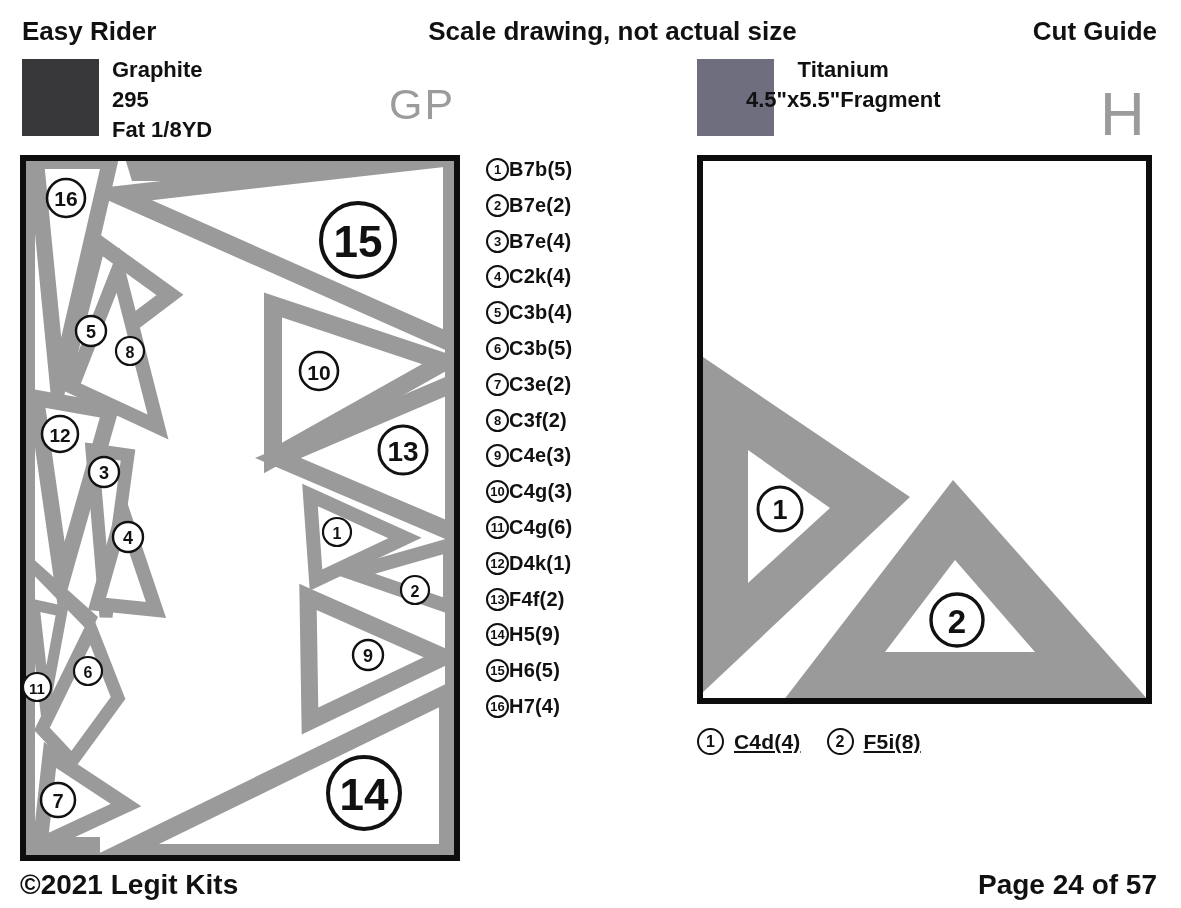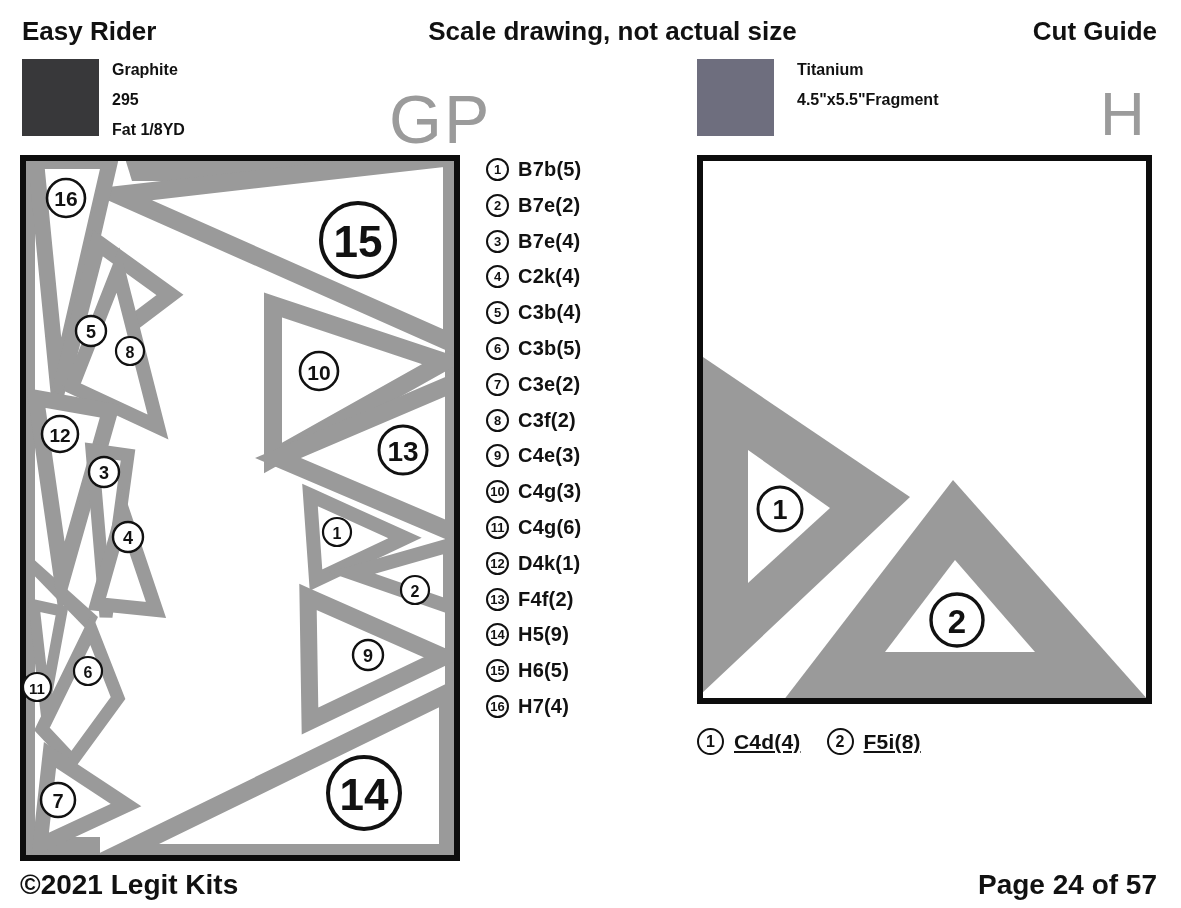--- a/index.html
+++ b/index.html
@@ -18,46 +18,46 @@
   
   .hdr{position:absolute;top:16px;font-size:26px;font-weight:bold;white-space:nowrap;}
   .hdr-left{left:22px;}
   .hdr-center{left:0;right:0;text-align:center;padding-left:44px;}
   .hdr-right{right:24px;}
 
   
   .swatch{position:absolute;width:77px;height:77px;}
   .swatch-gp{left:22px;top:59px;background:var(--graphite-swatch);}
   .swatch-h{left:697px;top:59px;background:var(--titanium-swatch);}
-  .fabric-lines{position:absolute;top:55px;font-size:16px;font-weight:bold;line-height:30px;white-space:nowrap;}
+  .fabric-lines{position:absolute;top:55px;font-size:22px;font-weight:bold;line-height:30px;white-space:nowrap;}
   .fabric-gp{left:112px;}
-  .fabric-h{left:797px;}
+  .fabric-h{left:746px;text-align:center;}
   .panel-letter{position:absolute;color:var(--panel-letter-gray);font-weight:normal;white-space:nowrap;}
-  .letter-gp{left:389px;top:80px;font-size:68px;letter-spacing:2px;}
+  .letter-gp{left:389px;top:80px;font-size:43px;letter-spacing:2px;}
   .letter-h{left:1100px;top:78px;font-size:62px;}
 
   
   .panel-svg{position:absolute;}
   .gp-svg{left:20px;top:155px;}
   .h-svg{left:697px;top:155px;}
   .piece{fill:#fff;stroke:var(--piece-gray);stroke-linejoin:miter;stroke-miterlimit:9;}
   .band{fill:var(--piece-gray);stroke:none;}
   .solid-gray{fill:var(--piece-gray);}
   .solid-white{fill:#fff;}
   .panel-frame{fill:none;stroke:var(--panel-border);stroke-width:6;}
   .plabel circle{fill:#fff;stroke:var(--ink);}
   .plabel text{font-family:"Liberation Sans",sans-serif;font-weight:bold;fill:var(--ink);text-anchor:middle;dominant-baseline:central;}
 
   
   .gp-legend{position:absolute;left:486px;top:158px;}
   .leg-row{display:flex;align-items:center;height:23px;margin-bottom:12.8px;white-space:nowrap;}
   .leg-circle{display:inline-flex;align-items:center;justify-content:center;
     width:23px;height:23px;border:2px solid var(--ink);border-radius:50%;
     font-size:13px;font-weight:bold;flex:none;}
-  .leg-code{margin-left:9px;font-size:20px;font-weight:bold;letter-spacing:0.2px;}
+  .leg-code{font-size:20px;font-weight:bold;letter-spacing:0.2px;}
 
   
   .h-legend{position:absolute;left:697px;top:728px;display:flex;align-items:center;white-space:nowrap;}
   .h-legend .leg-circle{width:27px;height:27px;font-size:16px;border-width:2.5px;}
   .h-legend .leg-code{margin-left:10px;font-size:21px;text-decoration:underline;}
   .h-leg-item{display:flex;align-items:center;margin-right:26px;}
 
   
   .ftr{position:absolute;top:869px;font-size:28px;font-weight:bold;white-space:nowrap;}
   .ftr-left{left:20px;}

